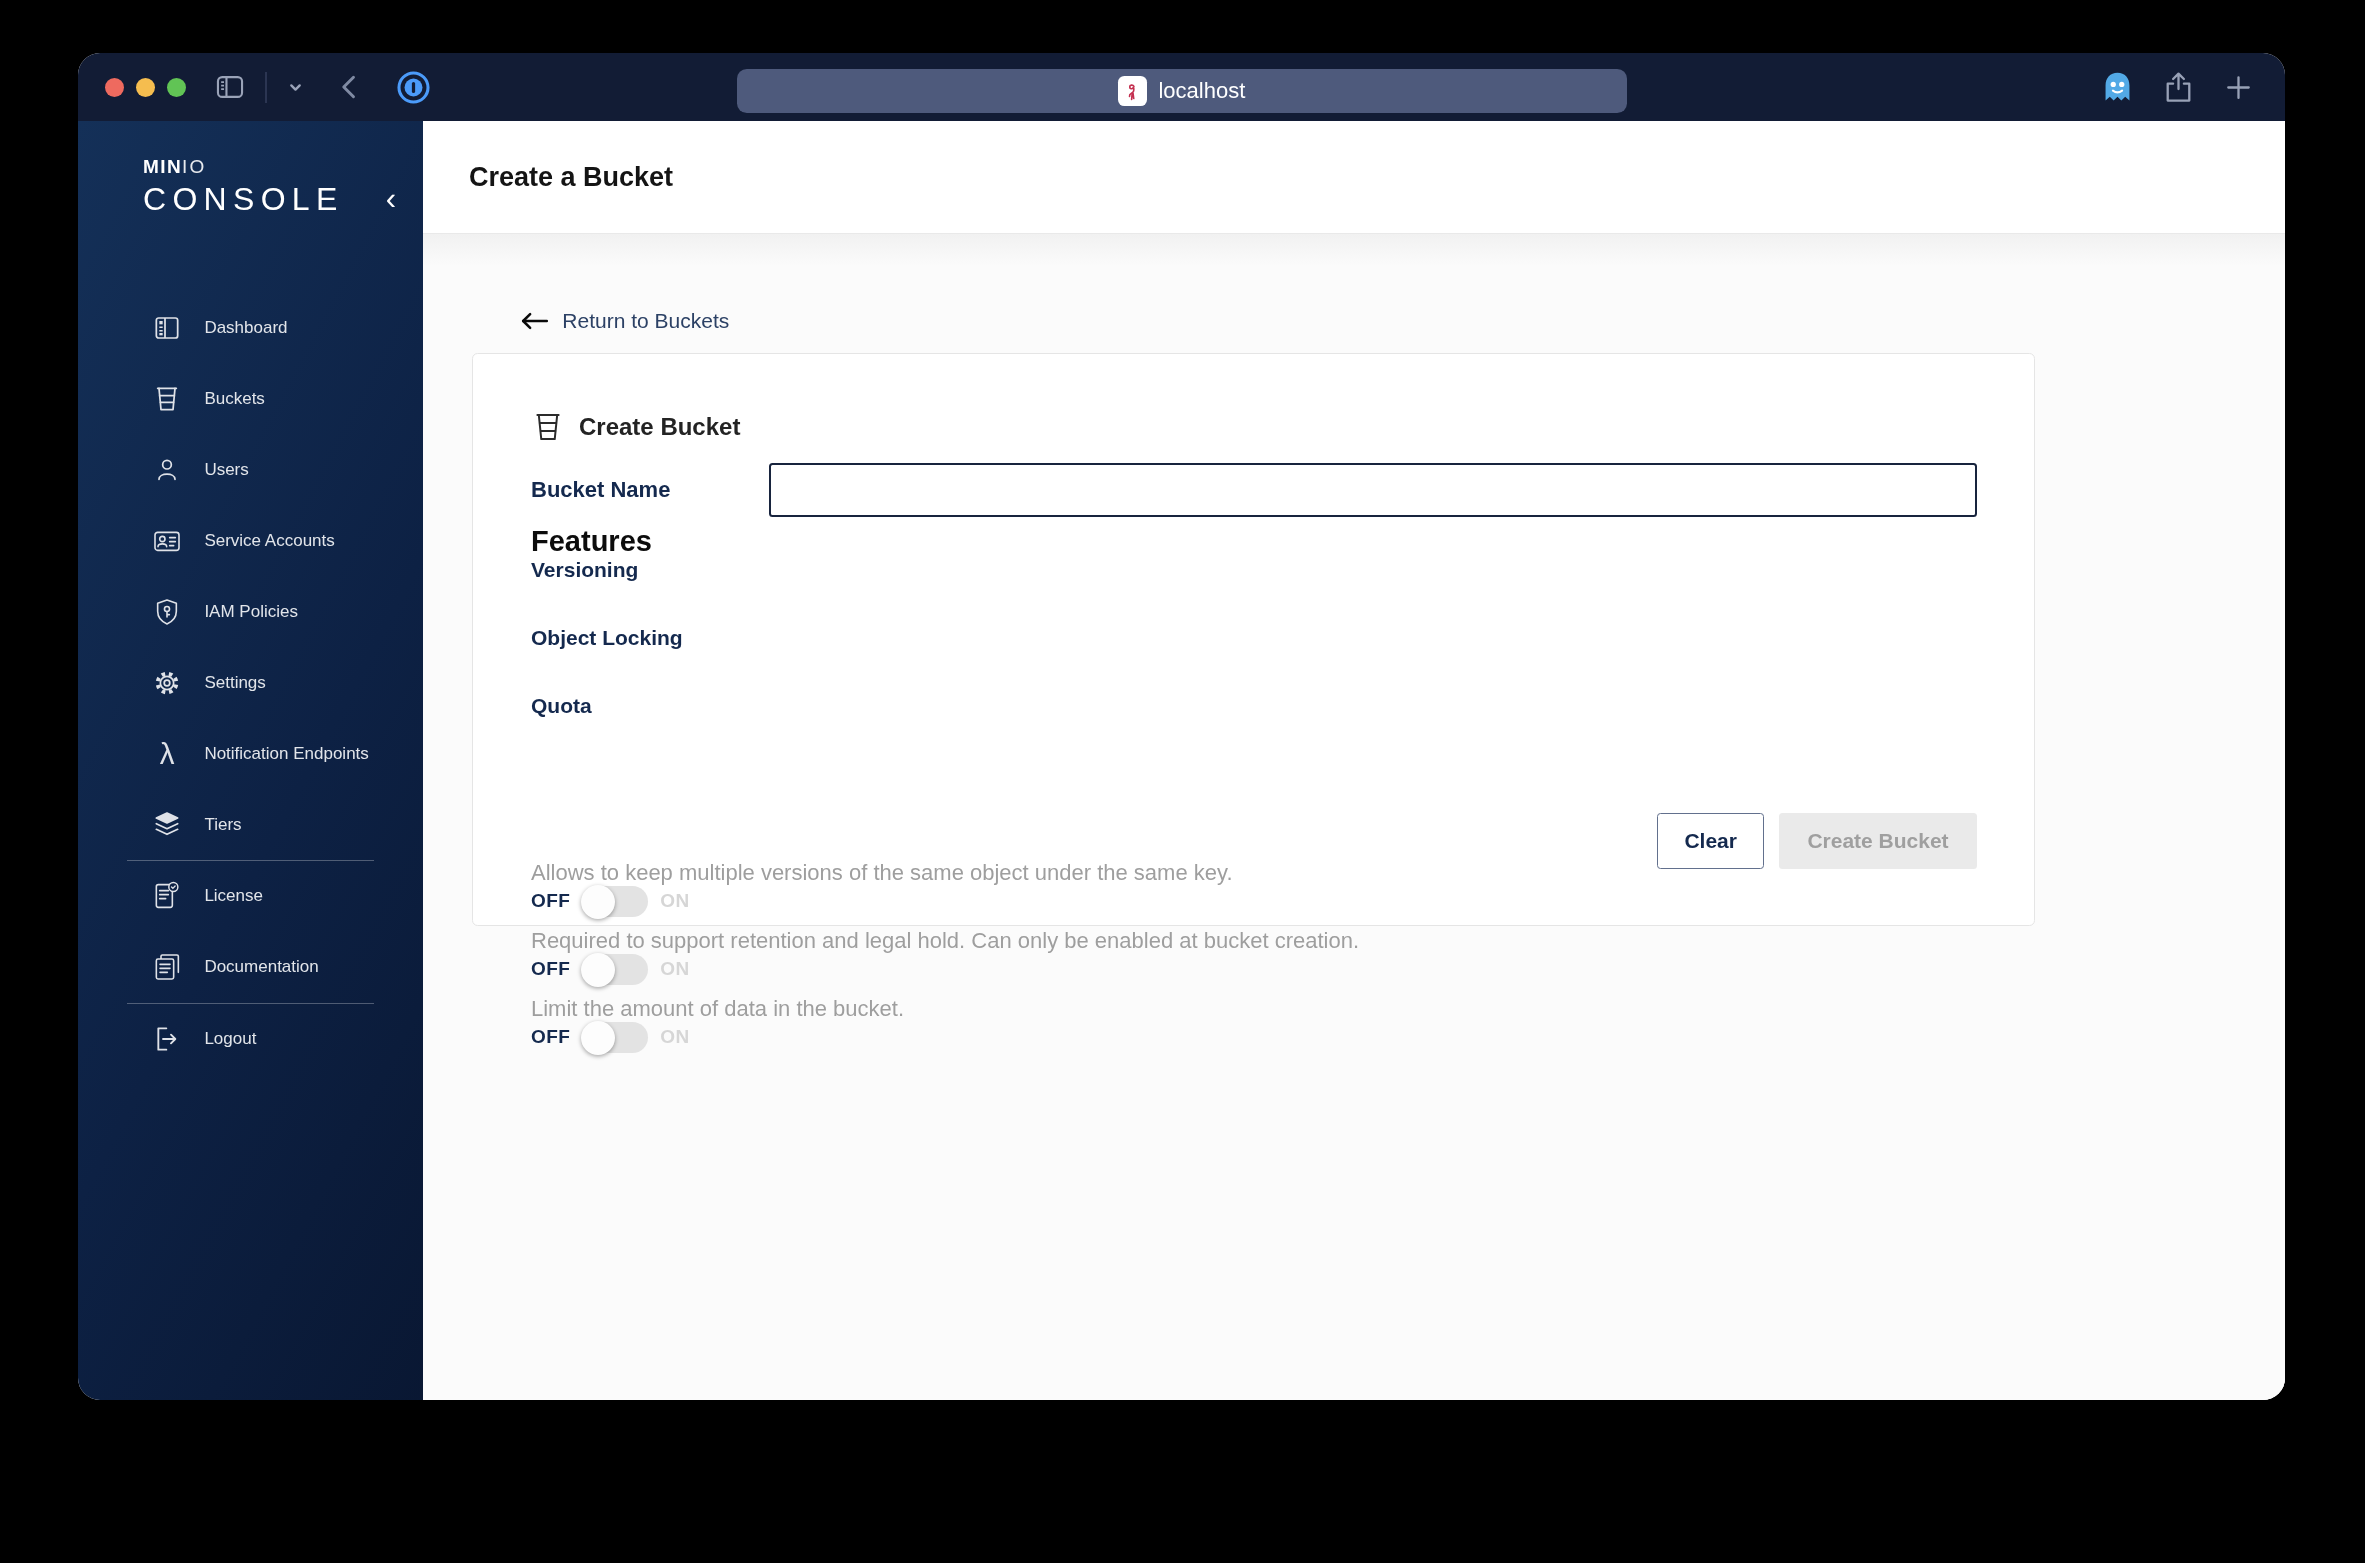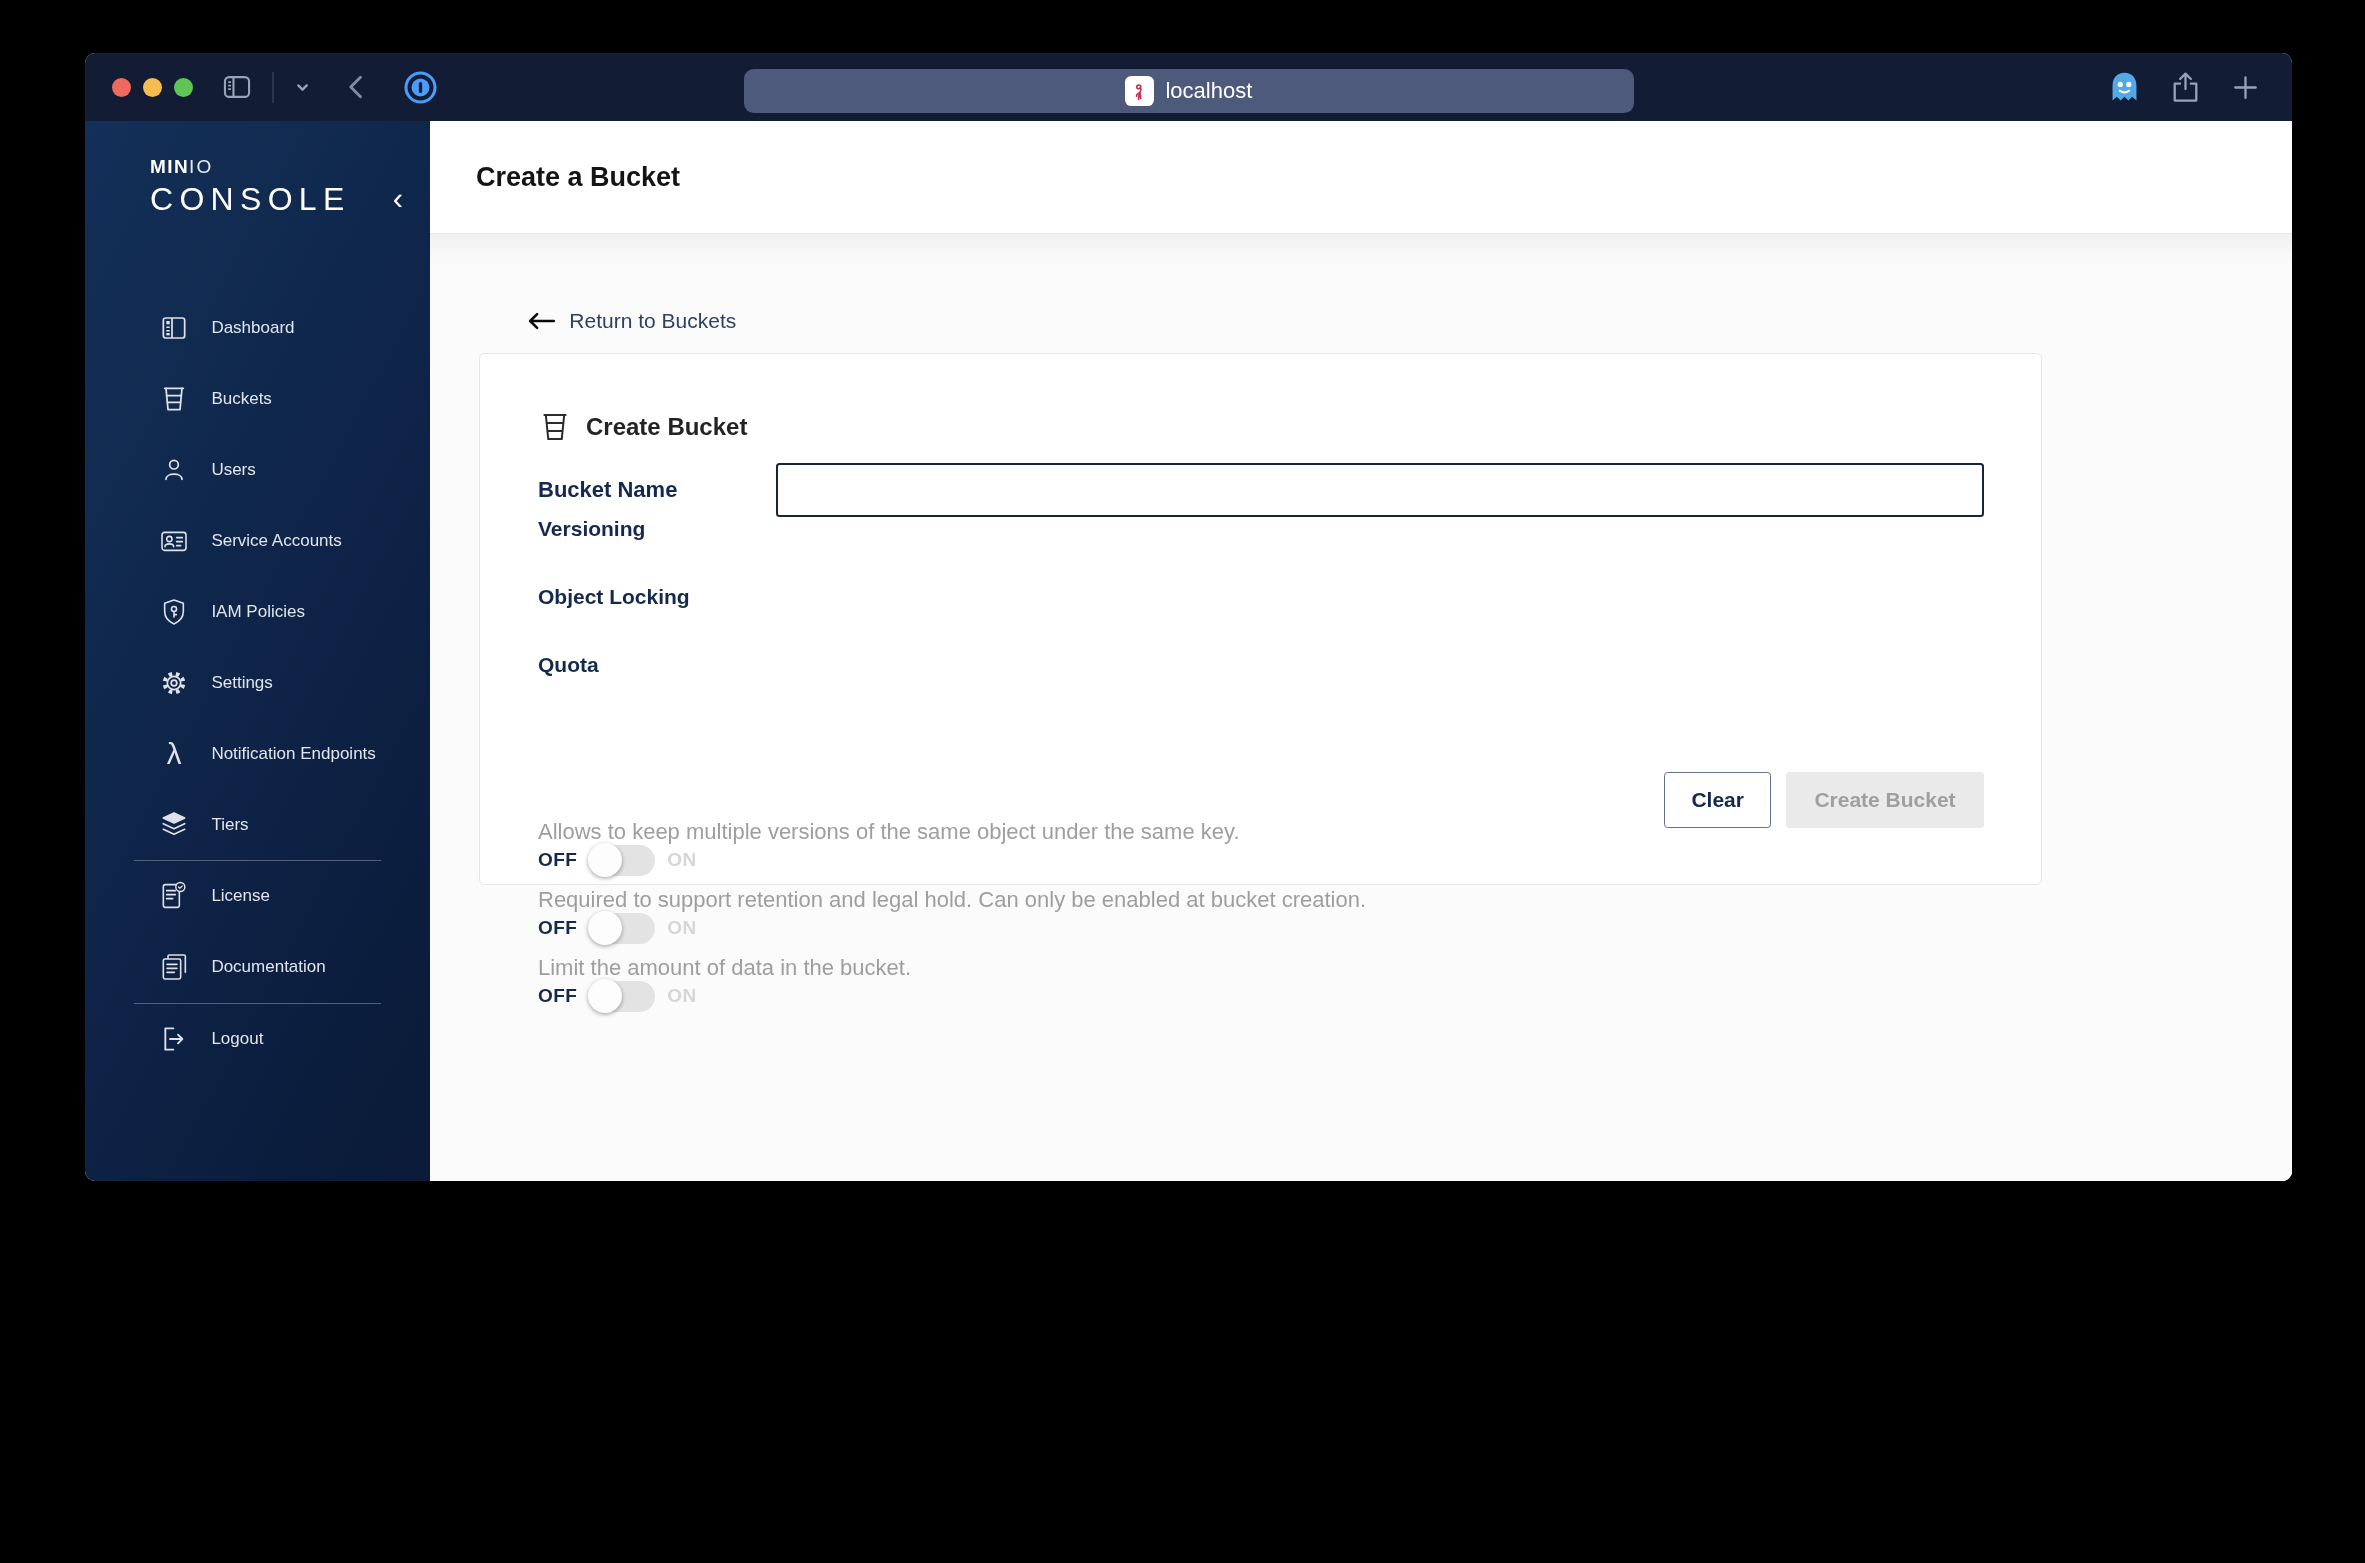--- a/index.html
+++ b/index.html
@@ -1,19 +1,19 @@
 <!DOCTYPE html>
 <html style="font-size:11.3px"><head>
 <meta charset="utf-8">
 <style>
   * { margin:0; padding:0; box-sizing:border-box; }
   html,body { width:2366px; height:1564px; background:#000; font-family:"Liberation Sans", sans-serif; }
 
-  .window { position:absolute; left:85px; top:53px; width:2207px; height:1128px;
-            border-radius:10px; overflow:hidden; background:#fff; }
+  .window { position:absolute; left:78px; top:53px; width:2207px; height:1347px;
+            border-radius:22px; overflow:hidden; background:#fff; }
 
   
   .toolbar { position:relative; height:68px; background:#121c35; }
   .lights { position:absolute; left:27px; top:0; height:68px; display:flex; align-items:center; gap:12px; }
   .light { width:19px; height:19px; border-radius:50%; }
   .tb-cluster { position:absolute; left:135px; top:0; height:68px; display:flex; align-items:center; gap:18.3px; }
   .tb-divider { width:1.4px; height:31px; background:#2b3552; }
   .tb-icon { display:flex; align-items:center; justify-content:center; }
   .urlbar { position:absolute; left:50%; top:16px; transform:translateX(-50%);
             width:890px; height:44px; background:#4e5a7c; border-radius:9.8px;
@@ -318,20 +318,21 @@
               </svg>
             </span>
             <h2>Create Bucket</h2>
           </div>
 
           <div class="field-row">
             <label class="field-label">Bucket Name</label>
             <input class="text-input" type="text" placeholder="" style="">
           </div>
 
+          <h3 class="features-h">Features</h3>
 
           <div class="feature-row">
             <span class="feature-name">Versioning</span>
             <span class="feature-desc">Allows to keep multiple versions of the same object under the same key.</span>
             <span class="toggle-cluster">
               <span class="t-off">OFF</span>
               <span class="switch">
                   <span class="knob"></span>
                 </span>
               <span class="t-on">ON</span>

